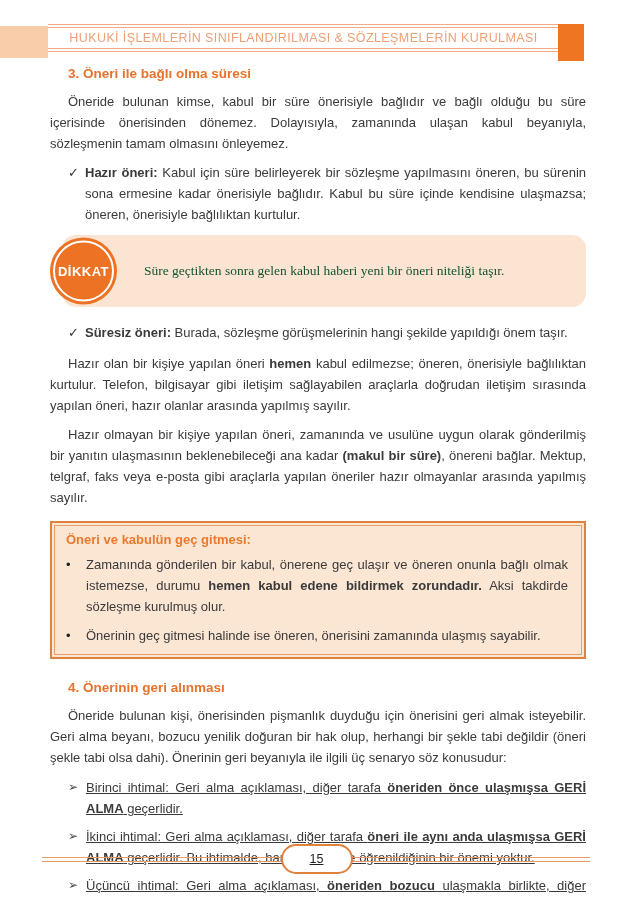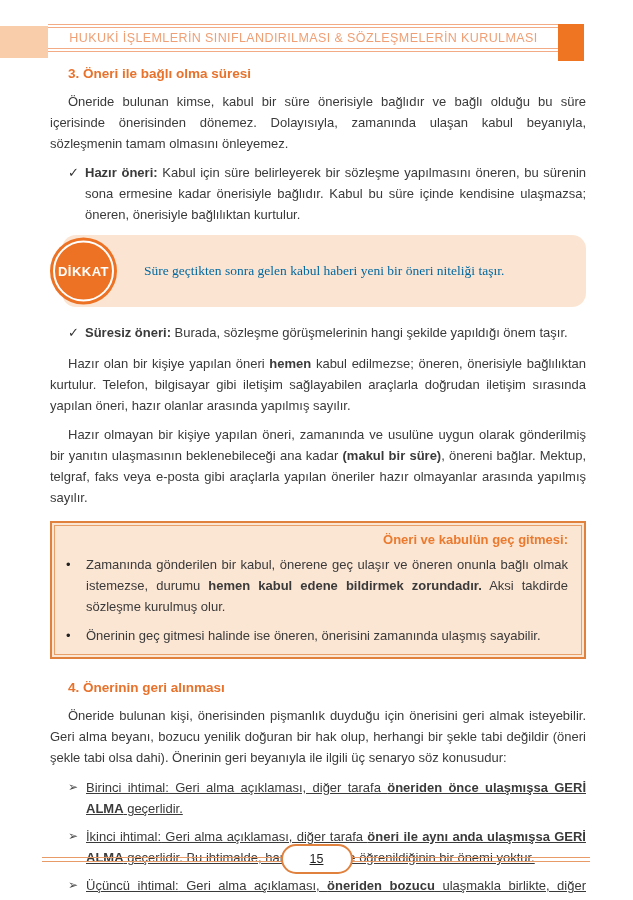--- a/index.html
+++ b/index.html
@@ -76,38 +76,38 @@
   .dikkat-badge::before {
     content: ""; position: absolute; left: 3px; top: 3px; right: 3px; bottom: 3px;
     border: 2px solid #ffffff; border-radius: 50%;
   }
   .dikkat-badge-label {
     position: relative; color: #fff; font-weight: bold; font-size: 13px;
     letter-spacing: 0.5px;
   }
   .dikkat-text {
     font-family: "Liberation Serif", "DejaVu Serif", serif;
-    font-size: 13.5px; color: #0369a1; line-height: 20px;
+    font-size: 13.5px; color: #14532d; line-height: 20px;
   }
 
   
   .late-box {
     position: relative; width: 536px;
     background: #fbe5d3;
     border: 2px solid #e0813e;
     padding: 9px 16px 11px 14px;
     margin-bottom: 0;
   }
   .late-box::before {
     content: ""; position: absolute; left: 2px; top: 2px; right: 2px; bottom: 2px;
     border: 1px solid #e8a06b; pointer-events: none;
   }
   .late-box-title {
     color: #ea7a2e; font-weight: bold; font-size: 13px;
-    text-align: right; margin-bottom: 7px;
+    text-align: left; margin-bottom: 7px;
   }
   .late-bullet {
     display: flex; font-size: 13px; line-height: 21px; margin-bottom: 8px;
   }
   .late-bullet:last-child { margin-bottom: 0; }
   .late-bullet .marker { width: 20px; flex: 0 0 20px; color: #222; }
   .late-bullet .runs { flex: 1; text-align: justify; }
 
   
   .arrow-item {

